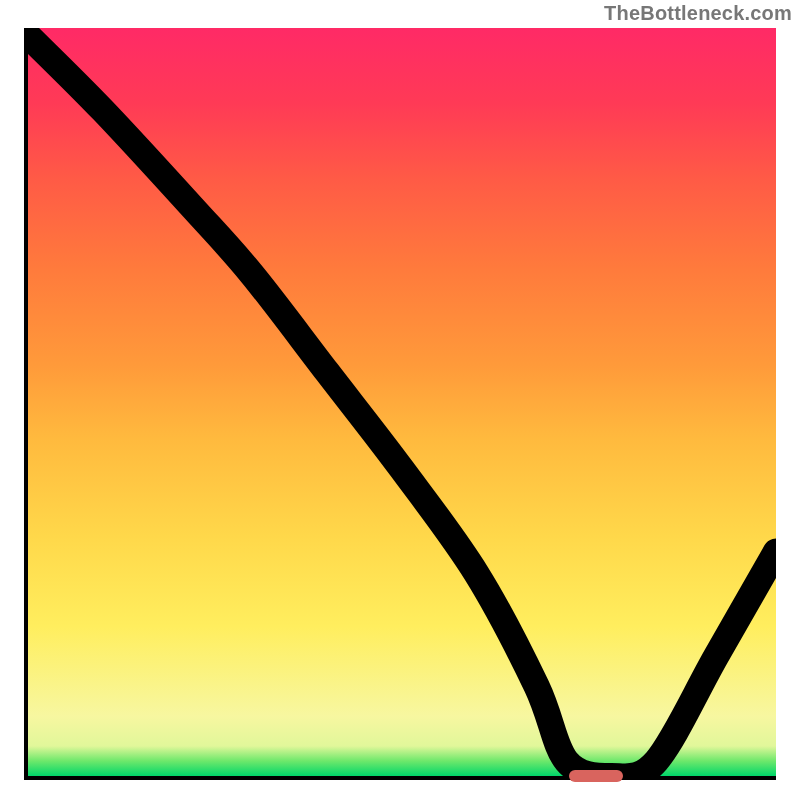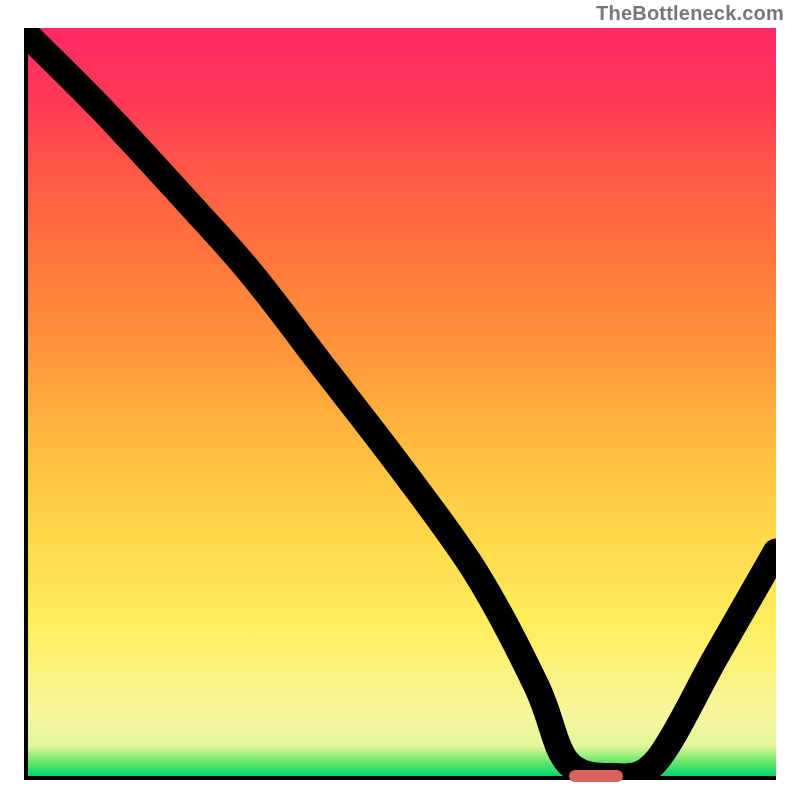--- a/index.html
+++ b/index.html
@@ -1,17 +1,17 @@
 <!DOCTYPE html>
 <html><head>
 <meta charset="utf-8">
 <style>
 html,body{margin:0;padding:0;width:800px;height:800px;background:#fff;font-family:Arial,Helvetica,sans-serif}
 .wrap{position:relative;width:800px;height:800px}
-.watermark{position:absolute;top:2px;right:16px;font-size:20px;font-weight:600;color:#777;letter-spacing:0.2px}
+.watermark{position:absolute;top:2px;right:8px;font-size:20px;font-weight:600;color:#777;letter-spacing:0.2px}
 .plot{position:absolute;left:24px;top:28px;width:752px;height:752px;border-left:4px solid #000;border-bottom:4px solid #000;box-sizing:border-box}
 .gradient{position:absolute;inset:0;background:linear-gradient(to top,
   #00d66a 0%,
   #6de86b 2%,
   #e1f79a 4%,
   #f7f7a0 8%,
   #ffee5e 20%,
   #ffd84a 32%,
   #ffba3e 45%,
   #ff9a3a 55%,

